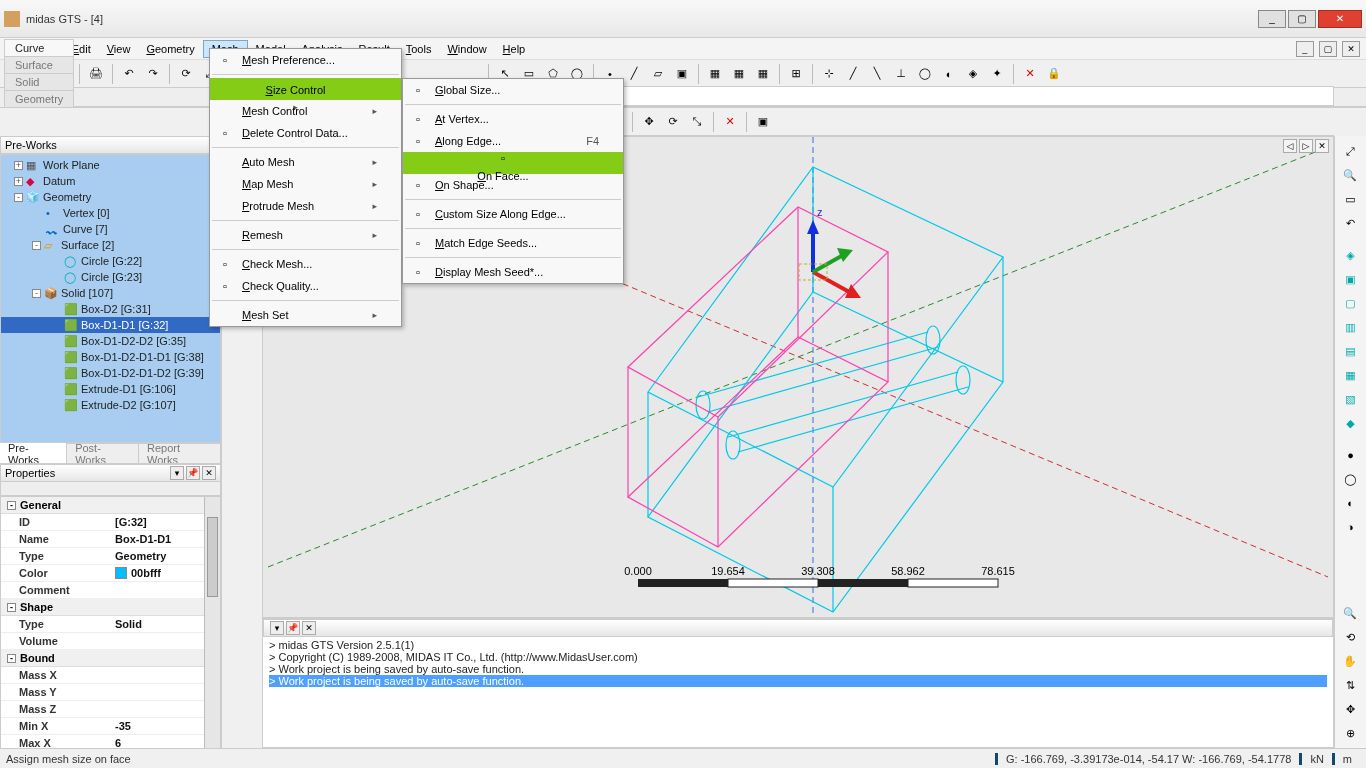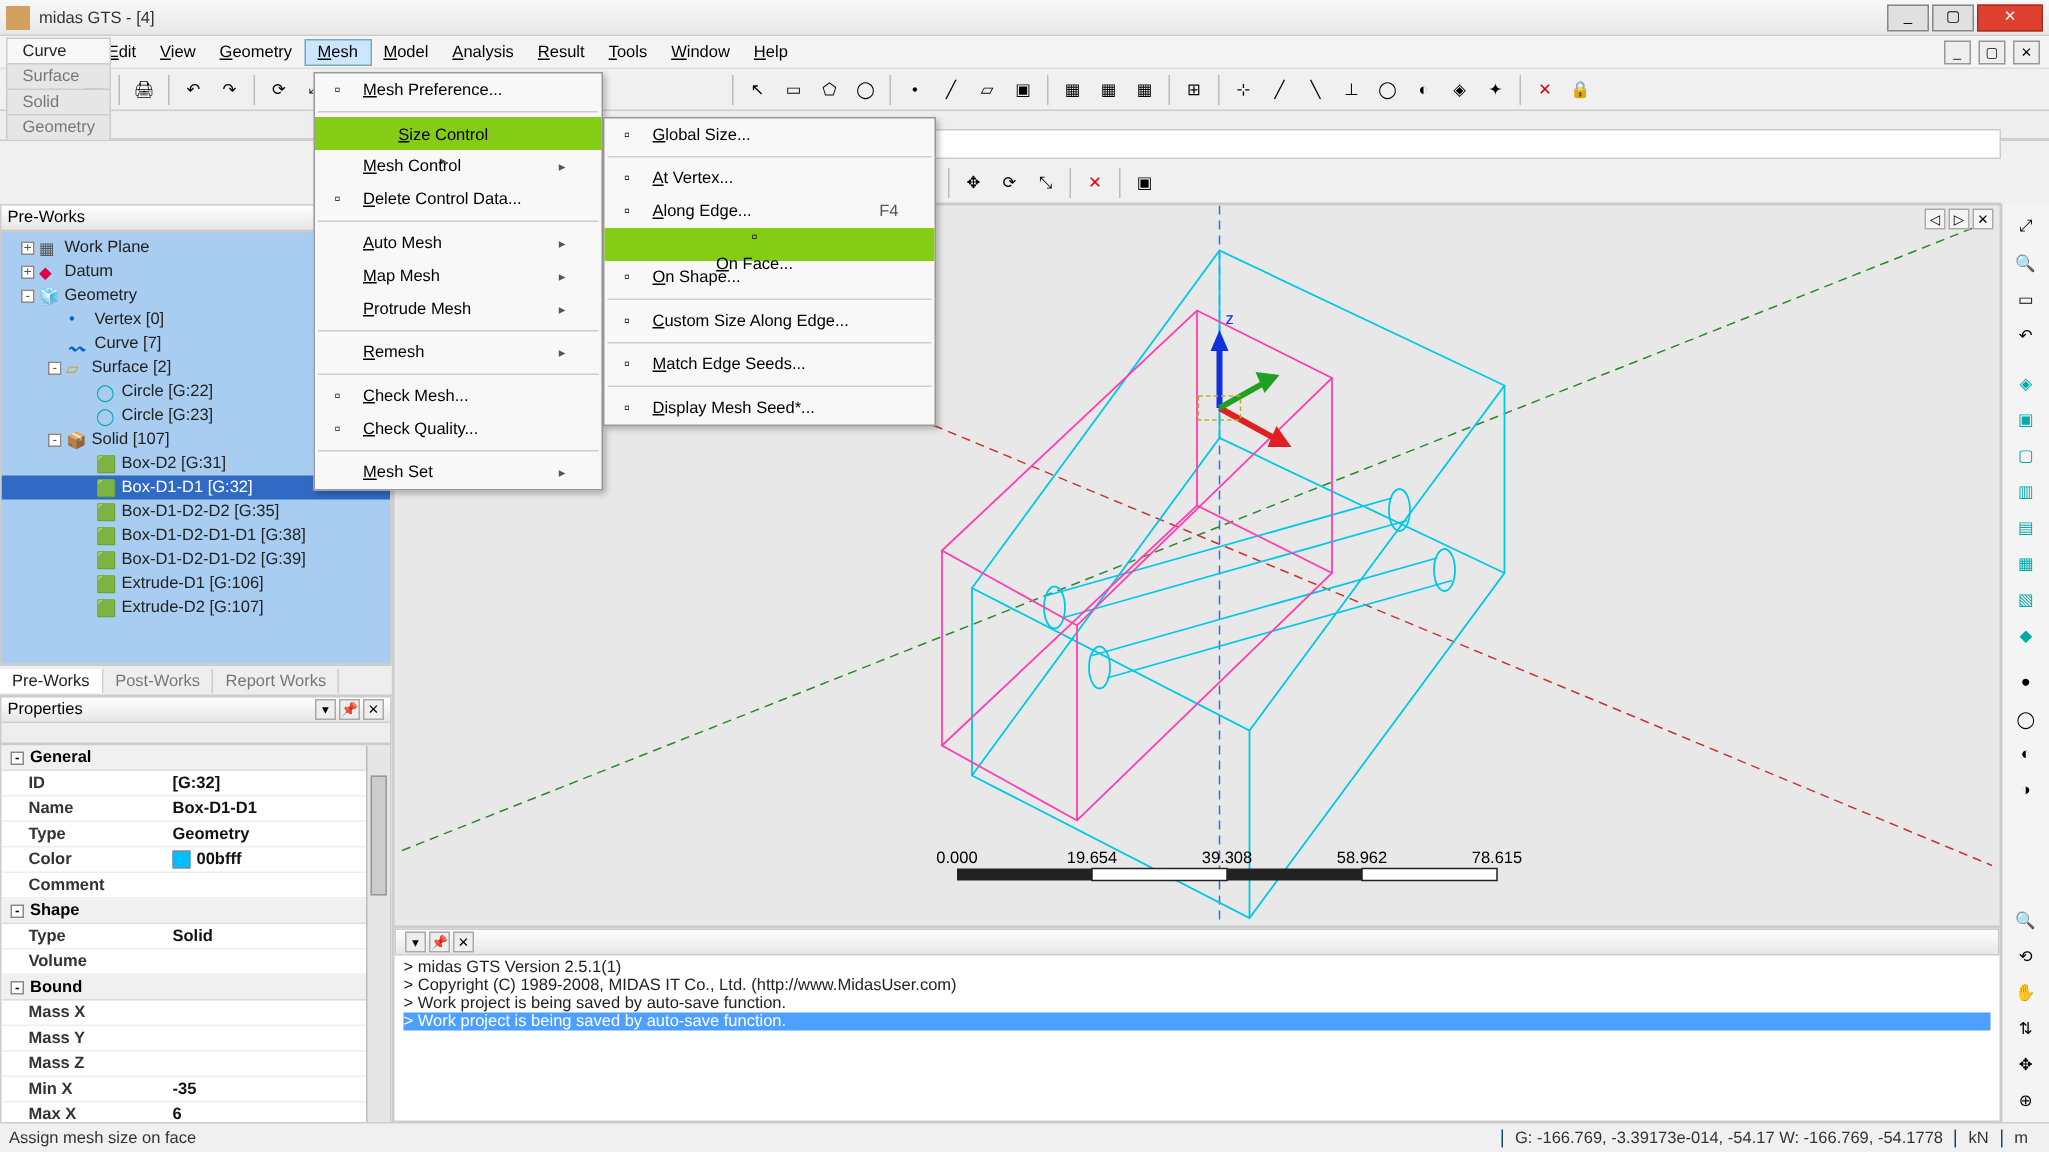--- a/index.html
+++ b/index.html
@@ -1,19 +1,19 @@
 <!DOCTYPE html>
 <html><head>
 <meta charset="utf-8">
 <style>
 * { margin: 0; padding: 0; box-sizing: border-box; font-family: "Segoe UI", Tahoma, sans-serif; font-size: 11px; }
 body { width: 1366px; height: 768px; background: #f0f0f0; overflow: hidden; position: relative; }
 
 
-.titlebar { height: 24px; background: linear-gradient(#f8f8f8, #e8e8e8); border-bottom: 1px solid #ccc; display: flex; align-items: center; padding: 0 4px; }
+.titlebar { height: 38px; background: linear-gradient(#f8f8f8, #e8e8e8); border-bottom: 1px solid #ccc; display: flex; align-items: center; padding: 0 4px; }
 .titlebar .app-icon { width: 16px; height: 16px; background: #d4a060; margin-right: 6px; }
 .titlebar .title { flex: 1; color: #333; }
 .winbtns { display: flex; gap: 2px; }
 .winbtns button { width: 28px; height: 18px; border: 1px solid #888; background: #e0e0e0; font-size: 10px; line-height: 1; cursor: pointer; }
 .winbtns .close { background: #e04030; color: #fff; width: 44px; border-color: #a03020; }
 
 
 .menubar { height: 22px; background: #f4f4f4; display: flex; align-items: center; padding: 0 6px; border-bottom: 1px solid #ddd; }
 .menubar .mi { padding: 2px 8px; cursor: pointer; }
 .menubar .mi.open { background: #cde6ff; border: 1px solid #7ab; }
@@ -27,21 +27,21 @@
 .tsep { width: 1px; height: 20px; background: #bbb; margin: 0 3px; }
 .tic { width: 14px; height: 14px; display: block; }
 
 
 .tabrow { height: 20px; background: #eeeeee; display: flex; align-items: flex-end; border-bottom: 1px solid #ccc; padding-left: 4px; }
 .tabrow .tab { padding: 2px 10px; border: 1px solid #ccc; border-bottom: none; background: #e6e6e6; margin-right: -1px; color: #777; cursor: pointer; }
 .tabrow .tab.active { background: #f8f8f8; color: #222; }
 .tabrow .rest { flex: 1; border-top: 1px solid #ccc; }
 
 
-.leftcol { position: absolute; left: 0; top: 136px; width: 262px; bottom: 15px; background: #f4f4f4; border-right: 1px solid #ccc; display: flex; flex-direction: column; }
+.leftcol { position: absolute; left: 0; top: 136px; width: 222px; bottom: 15px; background: #f4f4f4; border-right: 1px solid #ccc; display: flex; flex-direction: column; }
 .panel-header { height: 18px; background: linear-gradient(#fff,#e6e6e6); border: 1px solid #ccc; display: flex; align-items: center; padding: 0 4px; font-size: 11px; }
 .panel-header .title { flex: 1; }
 .panel-header .btn { width: 14px; height: 14px; border: 1px solid #aaa; background: #eee; margin-left: 2px; text-align: center; line-height: 12px; font-size: 9px; cursor: pointer; }
 
 .tree-area { flex: 1; background: #a8cdf0; border: 1px solid #ccc; overflow: hidden; position: relative; }
 .tree { padding: 2px 0; color: #222; }
 .tree .node { display: flex; align-items: center; height: 16px; padding-left: 4px; gap: 3px; }
 .tree .node.sel { background: #316ac5; color: #fff; }
 .tree .exp { width: 9px; height: 9px; border: 1px solid #888; background: #fff; text-align: center; line-height: 7px; font-size: 9px; color: #555; }
 .tree .nic { width: 14px; height: 12px; display: inline-block; }
@@ -69,21 +69,21 @@
 .output { position: absolute; left: 262px; right: 32px; bottom: 20px; height: 130px; background: #fff; border: 1px solid #ccc; display: flex; flex-direction: column; }
 .output .body { flex: 1; padding: 2px 6px; font-family: Tahoma; font-size: 11px; color: #222; }
 .output .body .line.hl { background: #4da0ff; color: #fff; }
 
 
 .right-tb { position: absolute; right: 0; top: 136px; width: 32px; bottom: 20px; background: #f4f4f4; border-left: 1px solid #ccc; display: flex; flex-direction: column; align-items: center; padding: 4px 0; gap: 2px; }
 .right-tb .tbtn { width: 24px; height: 22px; }
 
 
 .statusbar { position: absolute; left: 0; right: 0; bottom: 0; height: 20px; background: #f0f0f0; border-top: 1px solid #ccc; display: flex; align-items: center; padding: 0 6px; font-size: 11px; color:#333;}
-.statusbar .seg { border-left: 1px solid #0c4a6e; padding: 0 8px; }
+.statusbar .seg { border-left: 3px solid #0c4a6e; padding: 0 8px; }
 .statusbar .fill { flex: 1; }
 
 
 .menu { position: absolute; background: #f8f8f8; border: 1px solid #999; box-shadow: 2px 2px 4px rgba(0,0,0,.25); z-index: 100; }
 .menu .mitem { display: flex; align-items: center; height: 22px; padding: 0 24px 0 4px; cursor: pointer; gap: 6px; }
 .menu .mitem.hl { background: #84cc16; flex-direction: column; }
 .menu .mitem .icon-slot { width: 22px; display:flex; justify-content:center; }
 .menu .mitem .lbl { flex: 1; }
 .menu .mitem .arrow { color: #555; font-size: 9px; }
 .menu .msep { height: 1px; background: #ccc; margin: 3px 2px; }

